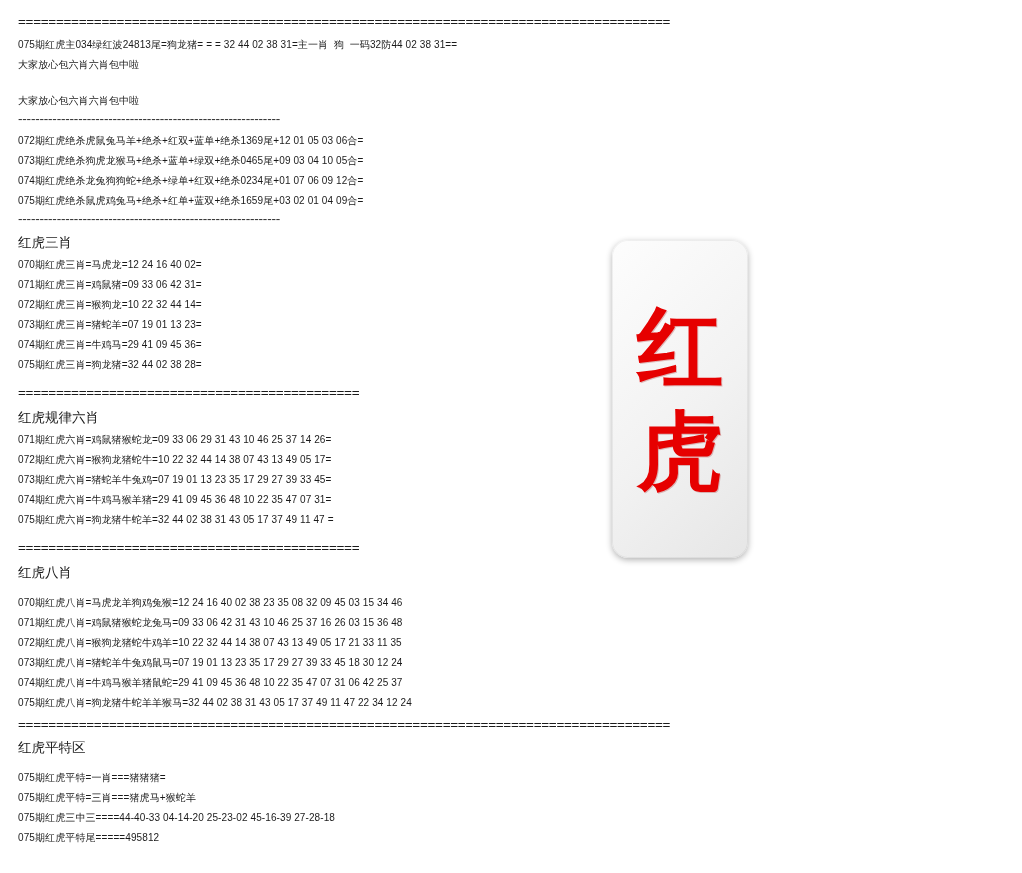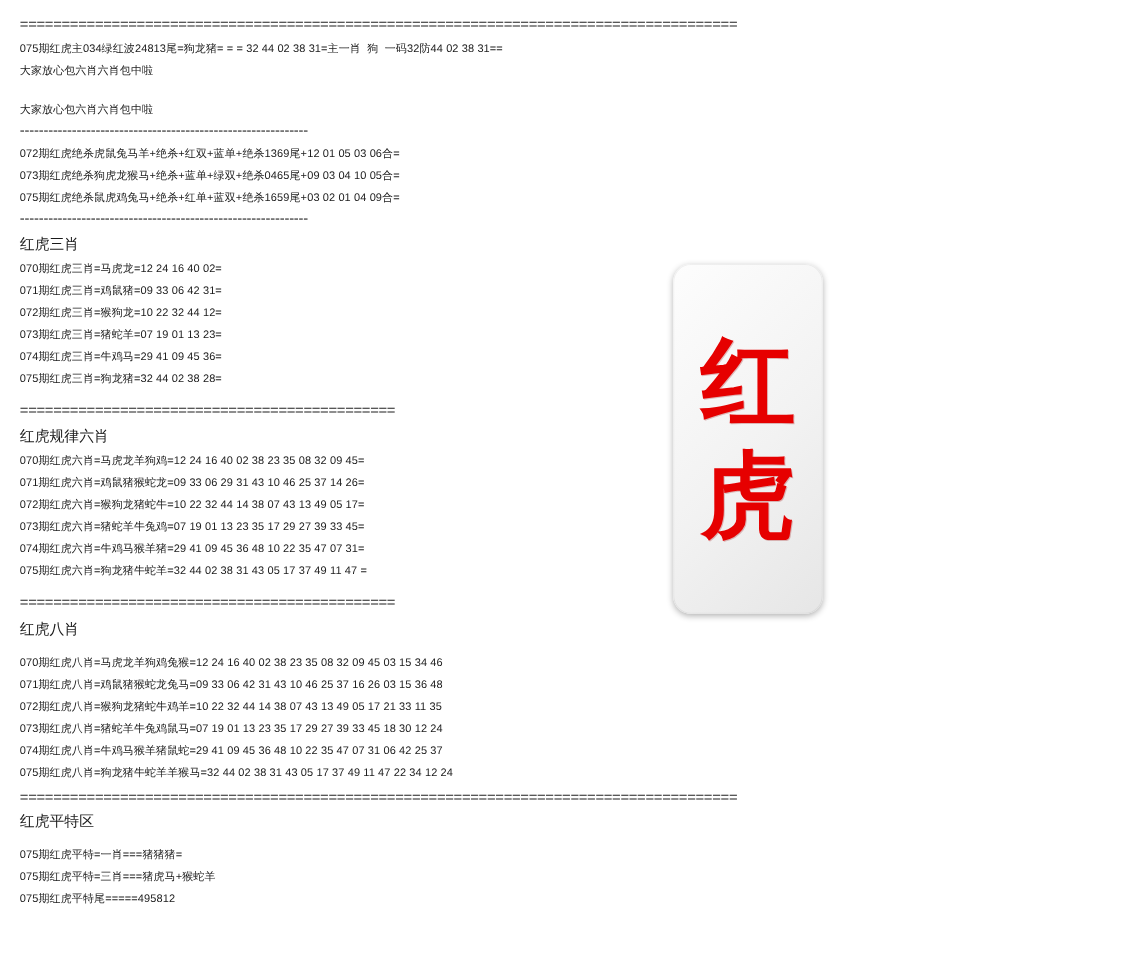--- a/index.html
+++ b/index.html
@@ -98,40 +98,40 @@
     <div class="gap16"></div>
 
     <div class="line">大家放心包六肖六肖包中啦</div>
 
     <div class="dash">-------------------------------------------------------------</div>
 
     <div class="gap4"></div>
 
     <div class="line">072期红虎绝杀虎鼠兔马羊+绝杀+红双+蓝单+绝杀1369尾+12 01 05 03 06合=</div>
     <div class="line">073期红虎绝杀狗虎龙猴马+绝杀+蓝单+绿双+绝杀0465尾+09 03 04 10 05合=</div>
+    <div class="line">074期红虎绝杀龙兔狗狗蛇+绝杀+绿单+红双+绝杀0234尾+01 07 06 09 12合=</div>
     <div class="line">075期红虎绝杀鼠虎鸡兔马+绝杀+红单+蓝双+绝杀1659尾+03 02 01 04 09合=</div>
 
     <div class="dash">-------------------------------------------------------------</div>
 
     <div class="gap6"></div>
 
     <div class="section-title">红虎三肖</div>
     <div class="line">070期红虎三肖=马虎龙=12 24 16 40 02=</div>
     <div class="line">071期红虎三肖=鸡鼠猪=09 33 06 42 31=</div>
-    <div class="line">072期红虎三肖=猴狗龙=10 22 32 44 12=</div>
+    <div class="line">072期红虎三肖=猴狗龙=10 22 32 44 14=</div>
     <div class="line">073期红虎三肖=猪蛇羊=07 19 01 13 23=</div>
     <div class="line">074期红虎三肖=牛鸡马=29 41 09 45 36=</div>
     <div class="line">075期红虎三肖=狗龙猪=32 44 02 38 28=</div>
 
     <div class="gap10"></div>
     <div class="rule">=============================================</div>
     <div class="gap8"></div>
 
     <div class="section-title">红虎规律六肖</div>
-    <div class="line">070期红虎六肖=马虎龙羊狗鸡=12 24 16 40 02 38 23 35 08 32 09 45=</div>
     <div class="line">071期红虎六肖=鸡鼠猪猴蛇龙=09 33 06 29 31 43 10 46 25 37 14 26=</div>
     <div class="line">072期红虎六肖=猴狗龙猪蛇牛=10 22 32 44 14 38 07 43 13 49 05 17=</div>
     <div class="line">073期红虎六肖=猪蛇羊牛兔鸡=07 19 01 13 23 35 17 29 27 39 33 45=</div>
     <div class="line">074期红虎六肖=牛鸡马猴羊猪=29 41 09 45 36 48 10 22 35 47 07 31=</div>
     <div class="line">075期红虎六肖=狗龙猪牛蛇羊=32 44 02 38 31 43 05 17 37 49 11 47 =</div>
 
     <div class="gap10"></div>
     <div class="rule">=============================================</div>
     <div class="gap8"></div>
 
@@ -149,20 +149,21 @@
     <div class="gap4"></div>
     <div class="rule">======================================================================================</div>
     <div class="gap6"></div>
 
     <div class="section-title">红虎平特区</div>
 
     <div class="gap8"></div>
 
     <div class="line">075期红虎平特=一肖===猪猪猪=</div>
     <div class="line">075期红虎平特=三肖===猪虎马+猴蛇羊</div>
+    <div class="line">075期红虎三中三====44-40-33 04-14-20 25-23-02 45-16-39 27-28-18</div>
     <div class="line">075期红虎平特尾=====495812</div>
 
   </div>
 
   <div class="card">
     <div class="glyph">红</div>
     <div class="glyph">虎</div>
   </div>
 
 </div>

